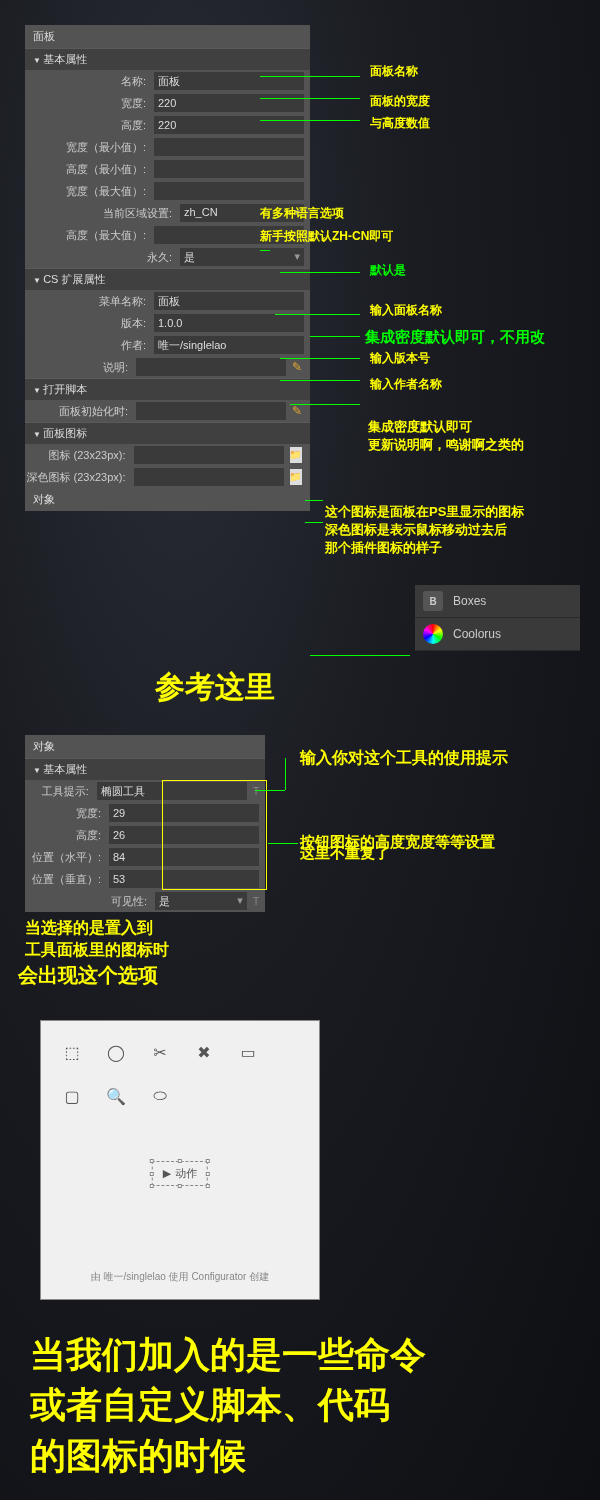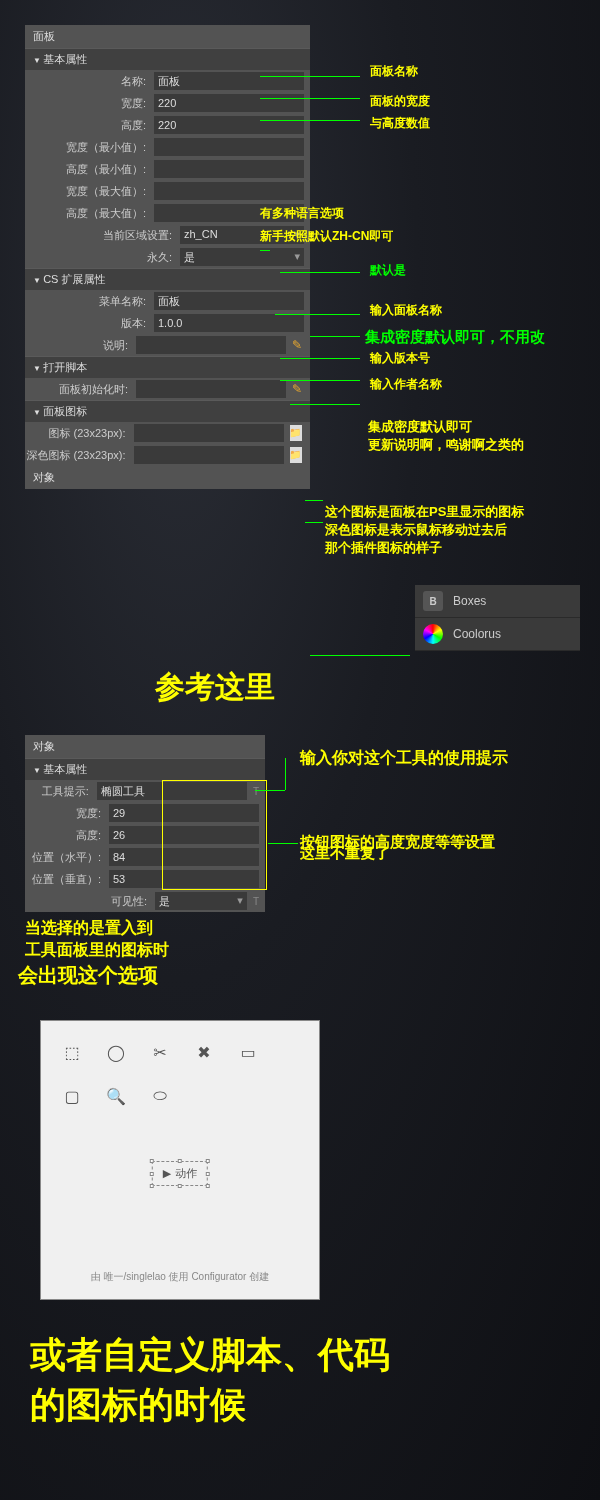--- a/index.html
+++ b/index.html
@@ -57,40 +57,44 @@
     </div>
   <div class="form-row">
       <div class="form-label">高度（最小值）:</div>
       <input class="form-input" style="">
     </div>
   <div class="form-row">
       <div class="form-label">宽度（最大值）:</div>
       <input class="form-input" style="">
     </div>
   <div class="form-row">
-      <div class="form-label">高度（最大值）:</div>
-      <input class="form-input" style="">
-    </div>
-  <div class="form-row">
       <div class="form-label">当前区域设置:</div>
       <div class="form-select">zh_CN</div>
     </div>
   <div class="form-row">
+      <div class="form-label">高度（最大值）:</div>
+      <input class="form-input" style="">
+    </div>
+  <div class="form-row">
       <div class="form-label">永久:</div>
       <div class="form-select">是</div>
     </div>
 
   <div class="section-header">CS 扩展属性</div>
   <div class="form-row">
       <div class="form-label">菜单名称:</div>
       <input class="form-input" value="面板" style="">
     </div>
   <div class="form-row">
       <div class="form-label">版本:</div>
       <input class="form-input" value="1.0.0" style="">
+    </div>
+  <div class="form-row">
+      <div class="form-label">作者:</div>
+      <input class="form-input" value="唯一/singlelao" style="">
     </div>
   <div class="form-row">
       <div class="form-label">说明:</div>
       <input class="form-input" style="">
       <span class="pencil"></span>
     </div>
 
   <div class="section-header">打开脚本</div>
   <div class="form-row">
       <div class="form-label">面板初始化时:</div>
@@ -219,15 +223,16 @@
       <div class="handle" style="right:-3px;bottom:-3px"></div>
     <div class="handle" style="left:50%;top:-3px;margin-left:-2px"></div>
       <div class="handle" style="left:50%;bottom:-3px;margin-left:-2px"></div>
     <div class="handle" style="left:-3px;top:50%;margin-top:-2px"></div>
       <div class="handle" style="right:-3px;top:50%;margin-top:-2px"></div>
   </div>
   <div class="footer-text">由 唯一/singlelao 使用 Configurator 创建</div>
 </div>
 
 <div class="big-text">
+  <div>当我们加入的是一些命令</div>
   <div>或者自定义脚本、代码</div>
   <div>的图标的时候</div>
 </div>
 
 </body></html>

